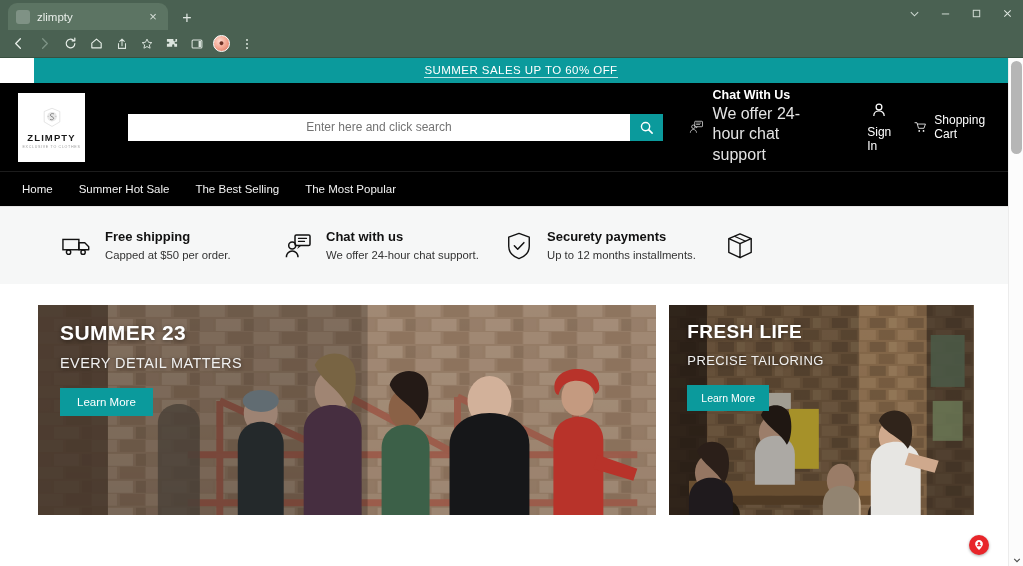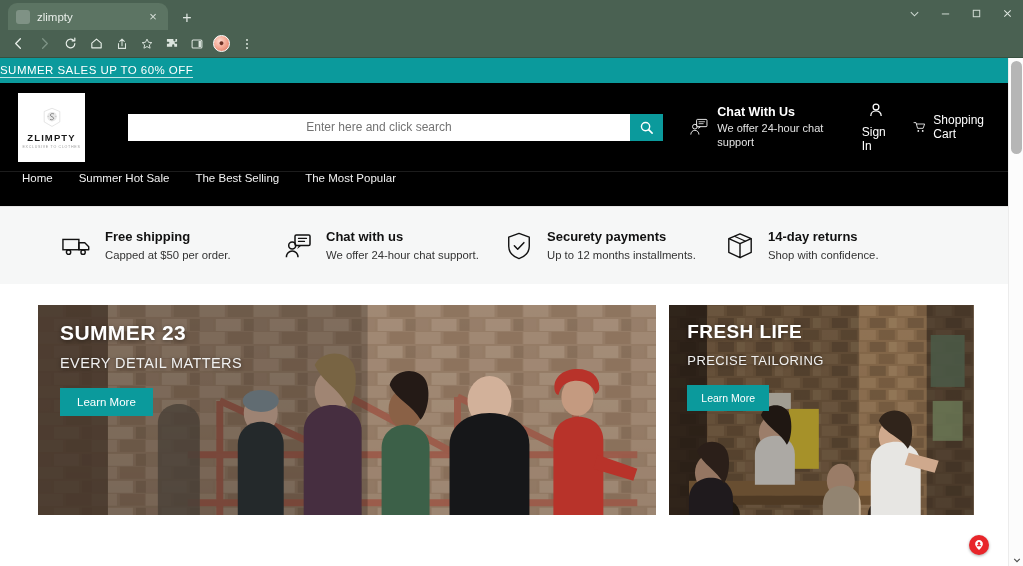--- a/index.html
+++ b/index.html
@@ -72,21 +72,21 @@
     border-top: 1px solid #38503f;
   }
   .page {
     width: 1008px; height: 509px;
     overflow: hidden; position: relative; background: #fff;
   }
 
   
   .promo {
     height: 25px; background: #0b9a9c;
-    display: flex; align-items: center; 
+    display: flex; align-items: center; justify-content: center; margin-left: 34px;
   }
   .promo a {
     color: #ffffff; font-size: 11.5px; letter-spacing: .45px;
     text-decoration: none; border-bottom: 1px solid rgba(255,255,255,.75);
     padding-bottom: 1px;
   }
 
   
   .siteheader { background: #000; height: 88px; display: flex; align-items: center; padding: 0 18px; }
   .logo {
@@ -106,30 +106,30 @@
     text-align: center;
   }
   .searchinput::placeholder { color: #737373; }
   .searchbtn {
     width: 33px; height: 27px; background: #0b9a9c; border: none;
     display: flex; align-items: center; justify-content: center; cursor: pointer;
   }
 
   .chatblock { display: flex; align-items: center; gap: 9px; margin-left: 26px; }
   .chat-text-1 { color: #fff; font-size: 12.5px; font-weight: 700; line-height: 1.25; }
-  .chat-text-2 { color: #e3e3e3; font-size: 11px; line-height: 1.3; }
+  .chat-text-2 { color: #e3e3e3; font-size: 16px; line-height: 1.3; }
 
   .accountblock { display: flex; align-items: center; gap: 7px; margin-left: 36px; flex-direction: column; }
   .accountblock .lbl { color: #fff; font-size: 12px; }
   .cartblock { display: flex; align-items: center; gap: 7px; margin-left: 23px; }
   .cartblock .lbl { color: #fff; font-size: 12px; }
 
   
   .sitenav {
-    background: #000; height: 35px; display: flex; align-items: flex-start;
+    background: #000; height: 35px; display: flex; align-items: center;
     padding: 0 22px; gap: 26px; border-top: 1px solid #1c1c1c;
   }
   .sitenav a { color: #f2f2f2; font-size: 11.5px; text-decoration: none; }
 
   
   .features {
     background: #f6f7f7; height: 78px;
     display: flex; align-items: center; padding: 0 62px;
     border-top: 1px solid #e6e6e6;
   }
@@ -399,24 +399,20 @@
 
         <div class="feature">
           <span class="feature-ic">
             <svg width="30" height="28" viewBox="0 0 30 30">
               <path d="M15 2 L27 7.2 L15 12.5 L3 7.2z" stroke="#111" stroke-width="1.5" fill="none" stroke-linejoin="round"></path>
               <path d="M3 7.2 V21.8 L15 27.5 V12.5" stroke="#111" stroke-width="1.5" fill="none" stroke-linejoin="round"></path>
               <path d="M27 7.2 V21.8 L15 27.5" stroke="#111" stroke-width="1.5" fill="none" stroke-linejoin="round"></path>
               <path d="M9 4.6 L21 9.9" stroke="#111" stroke-width="1.3" fill="none"></path>
             </svg>
           </span>
-          <div>
-            <div class="feature-t">14-day returns</div>
-            <div class="feature-d">Shop with confidence.</div>
-          </div>
         </div>
       </div>
 
       <div class="heroes">
 
         <div class="hero left">
           <svg class="hero-photo" viewBox="0 0 619 231" preserveAspectRatio="none">
             <defs>
               <linearGradient id="brickL" x1="0" y1="0" x2="0" y2="1">
                 <stop offset="0%" stop-color="#b79d87"></stop>

